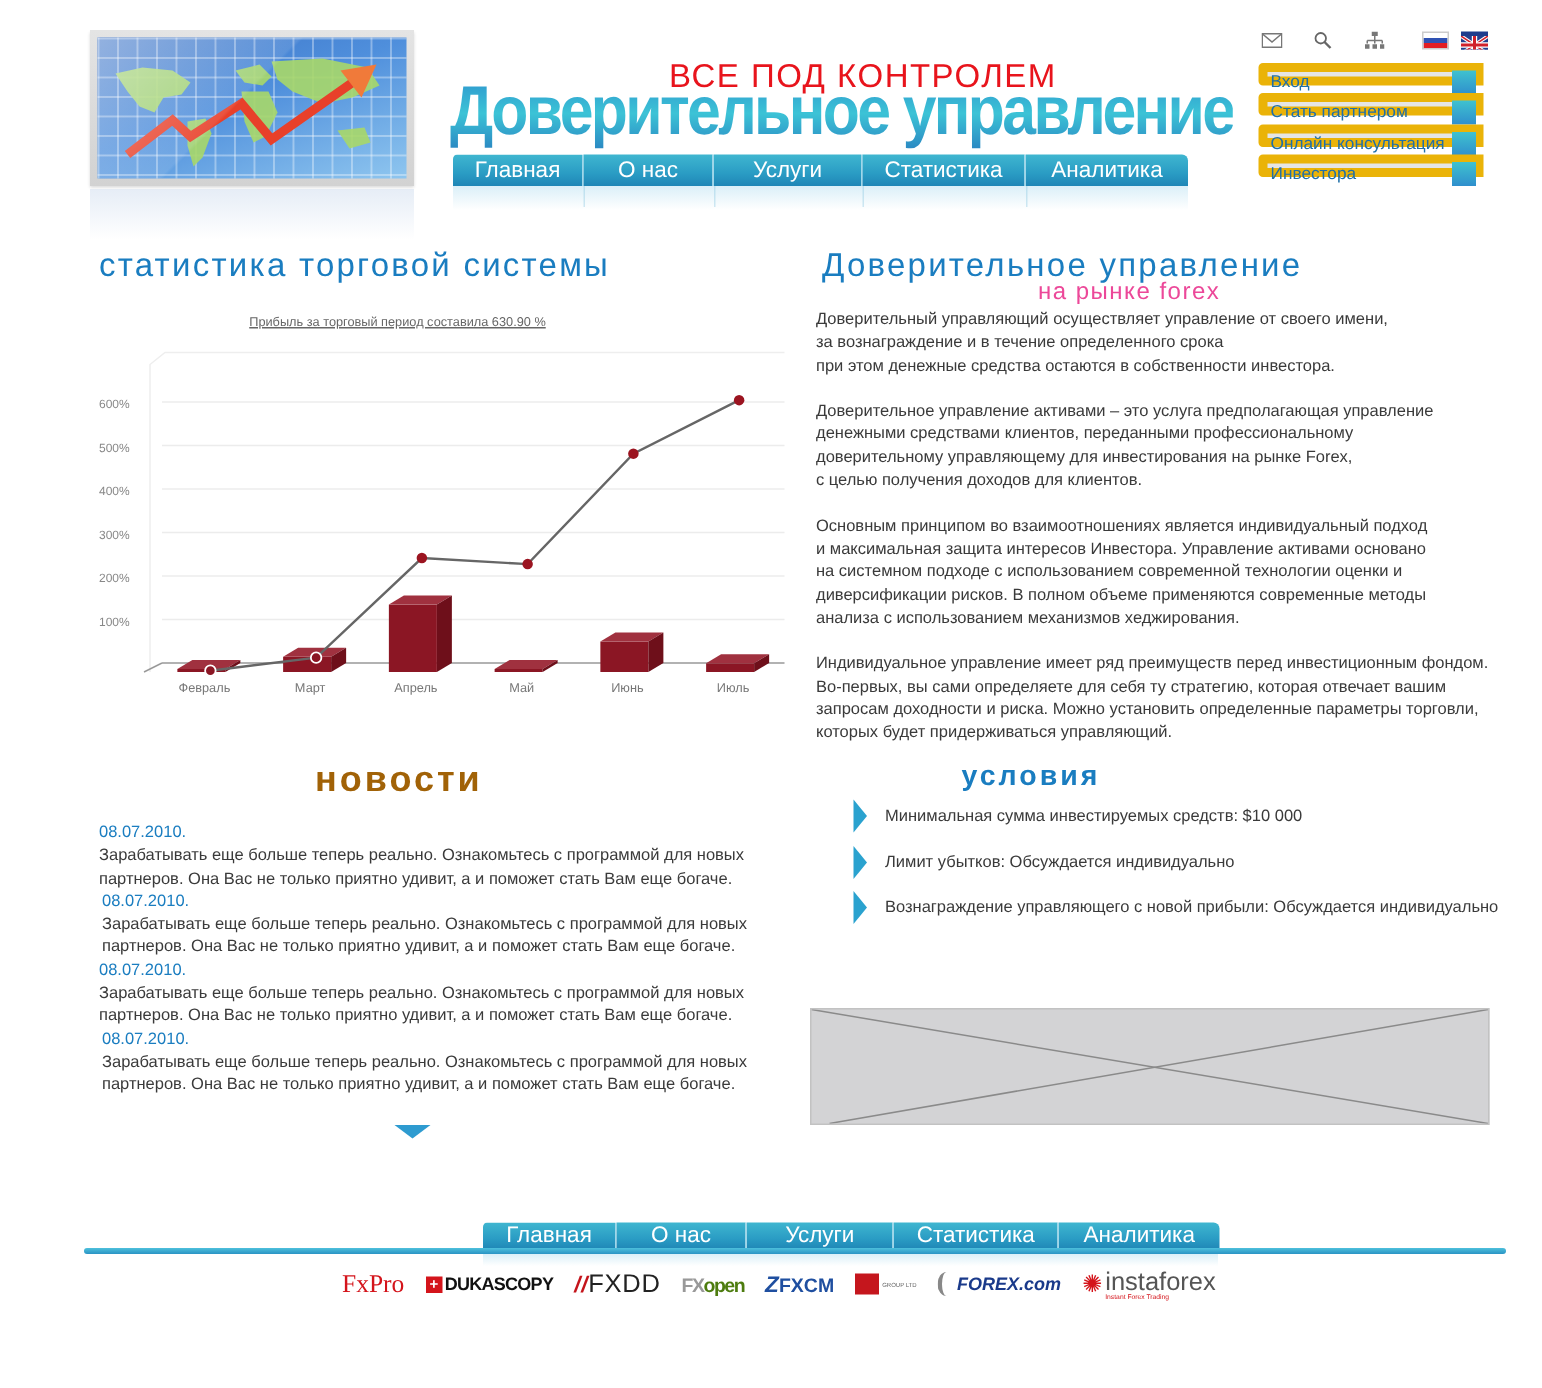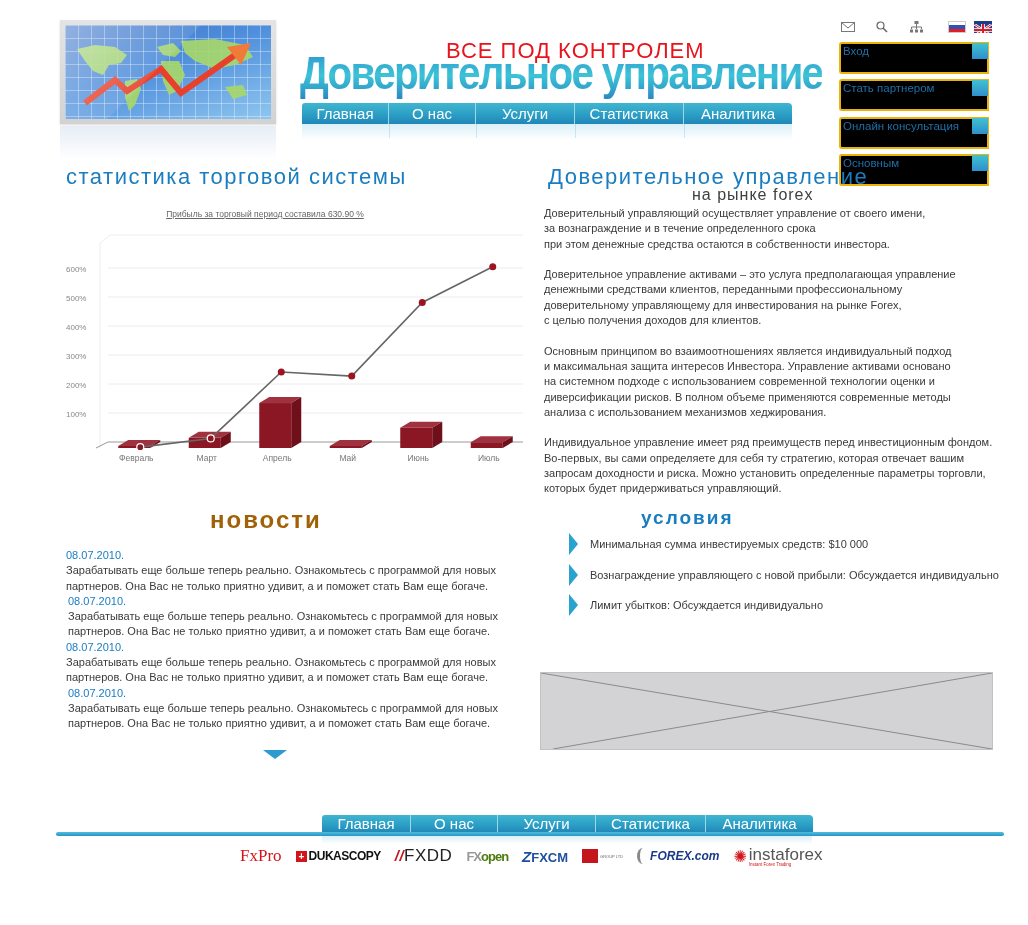--- a/index.html
+++ b/index.html
@@ -31,27 +31,27 @@
 
   
   .util-icons { position:absolute; left: 840px; top: 20px; display:flex; align-items:center; }
   .util-icons .ic { width: 16px; height: 14px; margin-right: 18px; display:flex; align-items:center; justify-content:center; cursor:pointer; }
   .flag { width: 18px; height: 12px; margin-left: 8px; cursor:pointer; }
   .flag-ru { background: linear-gradient(#fff 0 33%, #2f52b3 33% 66%, #e21d23 66%); border: 1px solid #ccc; margin-left: 6px; }
   .flag-uk { position: relative; background: #1e3c8c; overflow: hidden; }
 
   
   .sidelinks { position: absolute; left: 839px; top: 42px; }
-  .sidelink { position: relative; width: 150px; height: 32px; margin-bottom: 5.3px; border: 2px solid #eab308; border-radius: 3px 0 0 3px; font-family: "Liberation Sans", sans-serif; font-size: 11.5px; color: #1f6fa8; line-height: 14px; padding-left: 2px; cursor: pointer; background: #000000; }
+  .sidelink { position: relative; width: 150px; height: 15px; margin-bottom: 5.3px; border: 6px solid #eab308; border-radius: 3px 0 0 3px; font-family: "Liberation Sans", sans-serif; font-size: 11.5px; color: #1f6fa8; line-height: 14px; padding-left: 2px; cursor: pointer; background: #e5e5e5; }
   .sidelink .tab { position:absolute; right:-1px; top:-1px; width: 16px; height: 16px; background: linear-gradient(#3fc2cf, #2f8fcd); }
 
   
   .h-stat { position:absolute; left: 66px; top: 164px; font-family: "Liberation Sans", sans-serif; font-size: 22px; letter-spacing: 1.5px; color: #1a7dc0; }
   .h-trust { position:absolute; left: 548px; top: 164px; font-family: "Liberation Sans", sans-serif; font-size: 22px; letter-spacing: 1.5px; color: #1a7dc0; }
-  .h-trust-sub { position:absolute; left: 692px; top: 186px; font-family: "Liberation Sans", sans-serif; font-size: 16px; letter-spacing: 1px; color: #404040; }
+  .h-trust-sub { position:absolute; left: 692px; top: 186px; font-family: "Liberation Sans", sans-serif; font-size: 16px; letter-spacing: 1px; color: #ec4899; }
   .h-news { position:absolute; left: 210px; top: 506px; font-family: "Liberation Sans", sans-serif; font-size: 24px; letter-spacing: 2px; color: #a16207; font-weight: bold; }
   .h-cond { position:absolute; left: 641px; top: 507px; font-family: "Liberation Sans", sans-serif; font-size: 19px; letter-spacing: 2px; color: #1a7dc0; font-weight: bold; }
 
   
   .chart-title { position:absolute; left: 0; width: 530px; top: 209px; text-align:center; font-family: "Liberation Sans", sans-serif; font-size: 8.5px; color: #666; text-decoration: underline; }
   .chart { position:absolute; left: 60px; top: 225px; width: 470px; height: 250px; }
 
   
   .paras { position:absolute; left: 544px; top: 206px; width: 470px; font-family: "Liberation Sans", sans-serif; font-size: 11px; line-height: 15.3px; color: #3a3a3a; }
   .paras p { margin-bottom: 15.3px; white-space: pre-line; }
@@ -72,21 +72,21 @@
 
   
   .placeholder { position:absolute; left: 540px; top: 672px; width: 453px; height: 78px; background: #d3d3d5; border: 1px solid #c2c2c2; }
 
   
   .footnav { position:absolute; left: 322px; top: 815px; display:flex; height: 18px; }
   .footnav .navtab { height: 18px; font-size: 15px; line-height: 18px; }
   .footline { position:absolute; left: 56px; top: 832px; width: 948px; height: 4px; background: linear-gradient(#4dc0dc, #2a93c4); border-radius: 2px; }
   .foot-reflect { position:absolute; left:322px; top:836px; width:490px; height:8px; background: linear-gradient(rgba(150,210,235,.35), rgba(255,255,255,0)); }
 
-  .brokers { position:absolute; left: 240px; top: 844px; display:flex; align-items:center; height: 24px; }
+  .brokers { position:absolute; left: 228px; top: 844px; display:flex; align-items:center; height: 24px; }
   .broker { margin-right: 14px; cursor: pointer; white-space: nowrap; }
   .b-fxpro { font-family: "Liberation Serif", serif; font-size: 17px; color: #d4141b; }
   .b-duka { font-family: "Liberation Sans", sans-serif; font-weight: bold; font-size: 12px; color: #111; letter-spacing: -0.5px; display:flex; align-items:center; }
   .b-duka .cross { display:inline-block; width: 11px; height: 11px; background: #d4141b; color:#fff; font-size: 10px; line-height: 11px; text-align:center; margin-right: 2px; }
   .b-fxdd { font-family: "Liberation Sans", sans-serif; font-size: 17px; color: #222; letter-spacing: 0.5px; }
   .b-fxdd .sl { color: #c4141b; font-weight: bold; font-style: italic; font-size: 15px; }
   .b-fxopen { font-family: "Liberation Sans", sans-serif; font-weight: bold; font-size: 13px; letter-spacing: -1px; }
   .b-fxopen .fx { color: #999; } .b-fxopen .op { color: #4d7c0f; }
   .b-fxcm { font-family: "Liberation Sans", sans-serif; font-weight: bold; font-size: 13px; color: #1f4fa0; }
   .b-fxcm .z { font-size: 15px; font-style: italic; }
@@ -173,21 +173,21 @@
         <path d="M9 0 V12 M0 6 H18" stroke="#fff" stroke-width="3.6"></path>
         <path d="M9 0 V12 M0 6 H18" stroke="#d0212b" stroke-width="2"></path>
       </svg>
   </div>
 </div>
 
 <div class="sidelinks">
   <div class="sidelink"><span>Вход</span><div class="tab"></div></div>
   <div class="sidelink"><span>Стать партнером</span><div class="tab"></div></div>
   <div class="sidelink"><span>Онлайн консультация</span><div class="tab"></div></div>
-  <div class="sidelink"><span>Основным</span><div class="tab"></div></div>
+  <div class="sidelink"><span>Инвестора</span><div class="tab"></div></div>
 </div>
 
 <div class="h-stat">статистика торговой системы</div>
 <div class="chart-title">Прибыль за торговый период составила 630.90 %</div>
 
 <div class="chart">
   <svg id="chart-svg" width="470" height="250" viewBox="0 0 470 250">
       <path d="M40 223 L40 18 L50 10 L463 10" fill="none" stroke="#eeeeee"></path>
       <line x1="48" y1="188" x2="463" y2="188" stroke="#ececec"></line>
       <text x="6" y="192" font-size="8" fill="#888" font-family="Liberation Sans, sans-serif">100%</text>
@@ -280,25 +280,25 @@
 <div class="more-arrow"></div>
 
 <div class="h-cond">условия</div>
 <div class="conds">
   <div class="cond">
       <div class="arrow"></div>
       <span>Минимальная сумма инвестируемых средств: $10 000</span>
     </div>
   <div class="cond">
       <div class="arrow"></div>
-      <span>Вознаграждение управляющего с новой прибыли: Обсуждается индивидуально</span>
+      <span>Лимит убытков: Обсуждается индивидуально</span>
     </div>
   <div class="cond">
       <div class="arrow"></div>
-      <span>Лимит убытков: Обсуждается индивидуально</span>
+      <span>Вознаграждение управляющего с новой прибыли: Обсуждается индивидуально</span>
     </div>
 </div>
 
 <div class="placeholder">
   <svg width="451" height="76" viewBox="0 0 451 76">
     <line x1="0" y1="0" x2="451" y2="76" stroke="#8a8a8a" stroke-width="1"></line>
     <line x1="451" y1="0" x2="12" y2="76" stroke="#8a8a8a" stroke-width="1"></line>
   </svg>
 </div>
 

